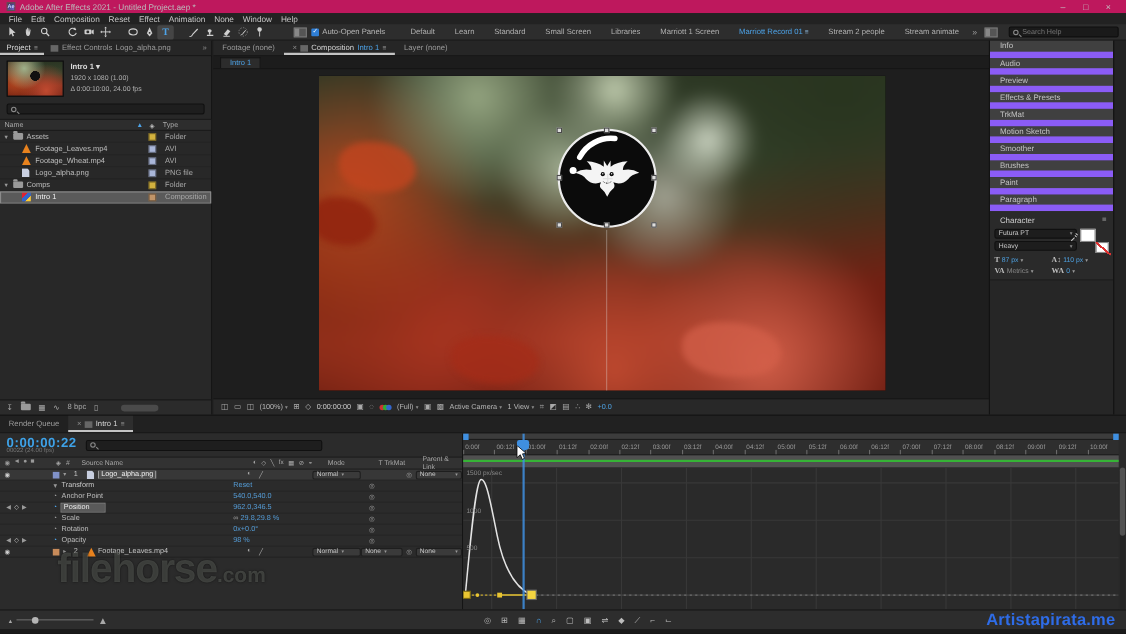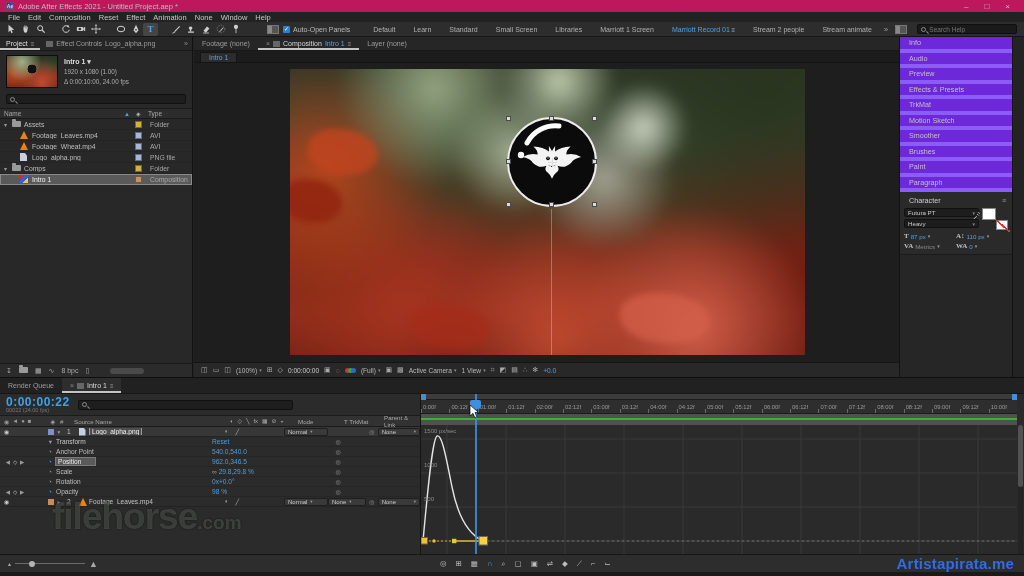--- a/index.html
+++ b/index.html
@@ -133,21 +133,21 @@
 .vt-dd{display:flex;align-items:center;gap:2px}
 .vt-dd .car{font-size:5px;color:#8a8a8a}
 .rgb{display:flex}
 .rgb i{width:5px;height:5px;border-radius:50%;display:block}
 .rgb i:nth-child(1){background:#c33}.rgb i:nth-child(2){background:#3a3;margin-left:-2px}.rgb i:nth-child(3){background:#36c;margin-left:-2px}
 .exposure{color:#4da0e0}
 
 
 #rightpanel{position:absolute;left:899px;top:0;width:113px;height:340px;background:#262626;border-left:1px solid #121212}
 .rp-row{height:15.5px;display:flex;align-items:center;padding-left:9px;font-size:7.2px;color:#c2c2c2;
-  background:#6d28d9;border-bottom:4px solid #8b5cf6}
+  background:#404040;border-bottom:6px solid #8b5cf6}
 .char-box{background:#2a2a2a;border-bottom:1px solid #1b1b1b;padding:2px 4px 4px}
 .char-head{display:flex;align-items:center;font-size:7.2px;color:#cfcfcf;padding:2px 2px 3px 5px}
 .char-head .hmb{margin-left:auto;color:#9a9a9a;font-size:7px}
 .char-grid{display:flex;gap:3px}
 .char-left{flex:1}
 .dd-input{height:9px;background:#1d1d1d;border:1px solid #101010;border-radius:2px;font-size:6.2px;color:#cacaca;
   display:flex;align-items:center;justify-content:space-between;padding:0 3px;margin-bottom:2px}
 .dd-input .car{font-size:5px;color:#888}
 .swatches{width:26px;position:relative;height:22px}
 .sw-stroke{position:absolute;right:0;bottom:0;width:12px;height:10px;background:#fff;border:1px solid #888}

